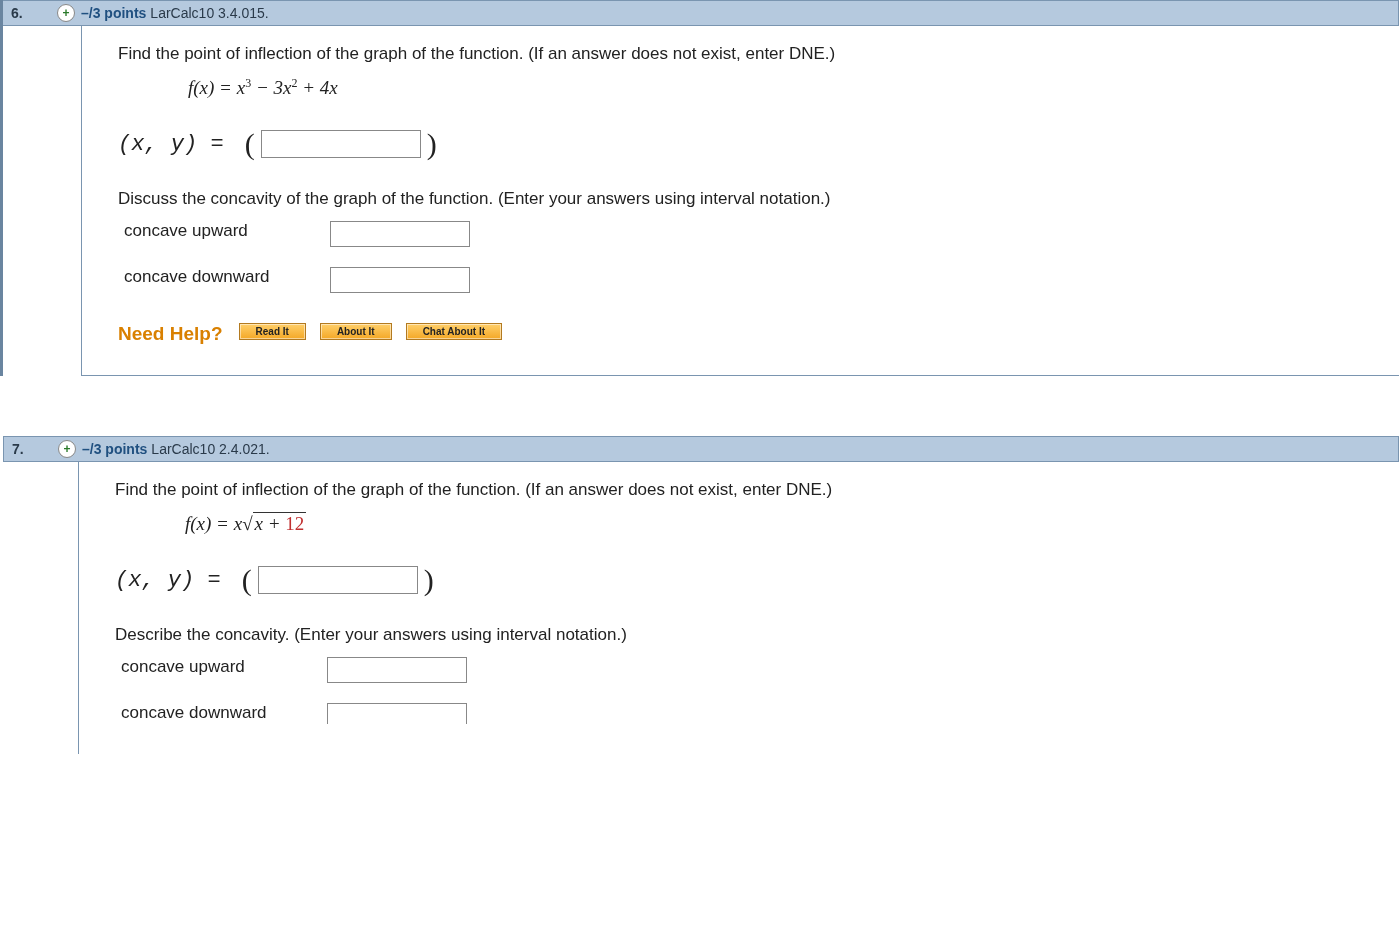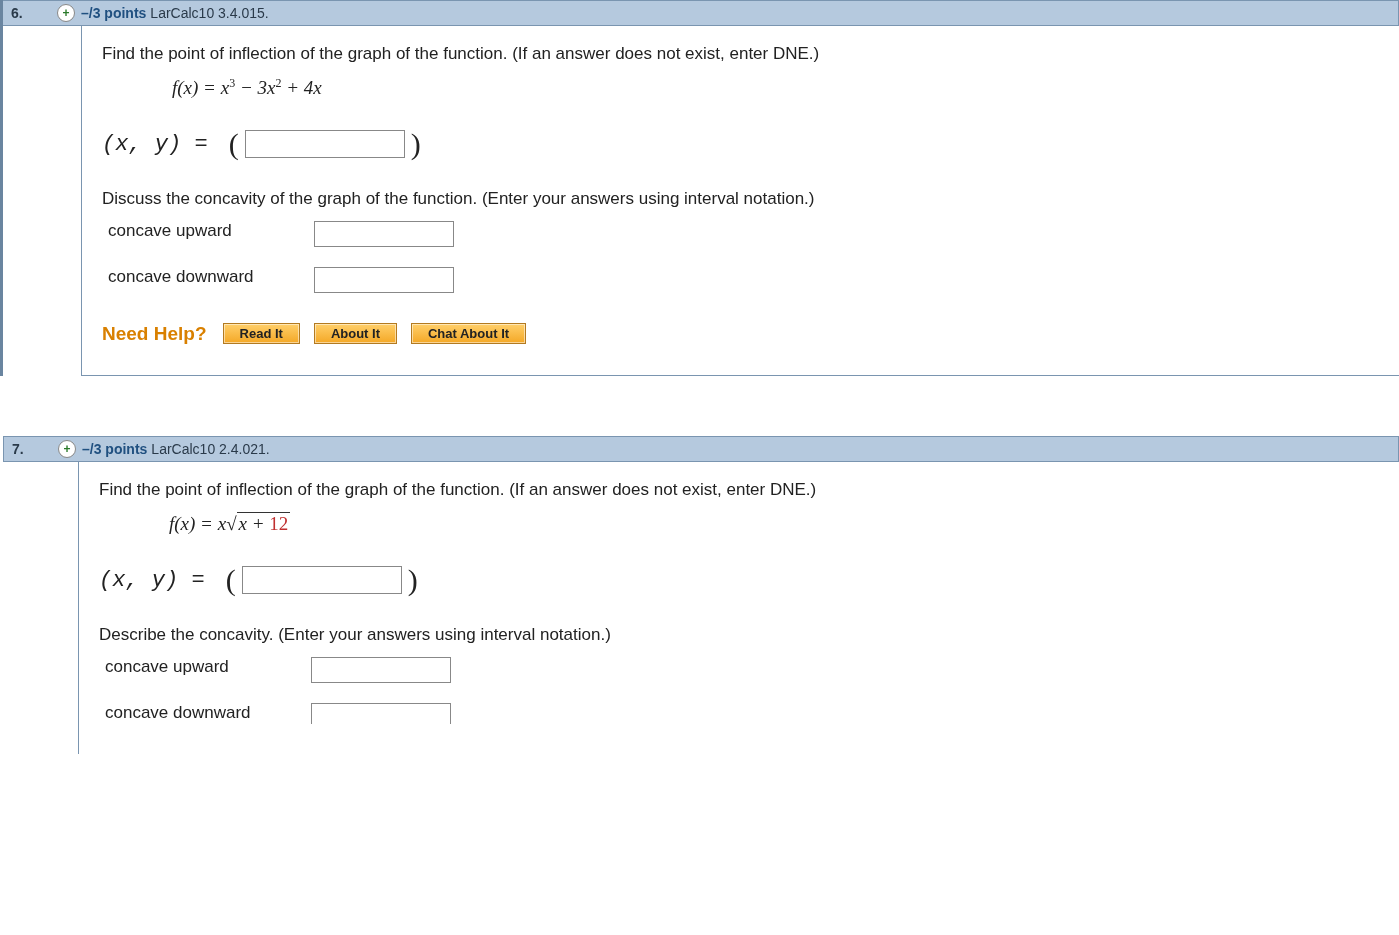--- a/index.html
+++ b/index.html
@@ -3,36 +3,36 @@
 <meta charset="utf-8">
 <style>
   body{margin:0;font-family:Arial,Helvetica,sans-serif;font-size:15px;color:#333;background:#fff}
   .qwrap{margin:0 0 60px 0}
   .qheader{background:#b5c9de;border:1px solid #7a95b0;display:flex;align-items:center;padding:3px 0 3px 8px;font-size:14px;color:#2a3a4a}
   .qheader.noleft{border-left:none}
   .qnum{font-weight:bold;width:46px}
   .expand{width:16px;height:16px;border-radius:50%;background:#fff;border:1px solid #888;display:flex;align-items:center;justify-content:center;font-weight:bold;font-size:12px;color:#2a7a2a;margin-right:6px;cursor:pointer}
   .points{color:#205080;font-weight:bold}
   .qref{color:#2a3a4a;font-weight:normal;margin-left:4px}
-  .qbody{margin-left:78px;border:1px solid #7a95b0;border-top:none;padding:18px 20px 30px 20px;font-size:17px;color:#222}
+  .qbody{margin-left:78px;border:1px solid #7a95b0;border-top:none;padding:18px 20px 30px 36px;font-size:17px;color:#222}
   .qbody.noright{border-right:none}
   .instr{margin-bottom:12px}
   .formula{font-family:'Times New Roman',serif;font-style:italic;font-size:19px;margin-left:70px;margin-bottom:28px}
   .sup{font-size:12px;vertical-align:super;font-style:normal}
   .answerline{display:flex;align-items:center;margin-bottom:28px}
   .mlabel{font-family:Liberation Mono, monospace;font-style:italic;font-size:22px;margin-right:21px}
   .paren{font-family:'Times New Roman',serif;font-size:30px}
   .textinput{border:1px solid #888;height:26px;width:150px;font-size:15px;padding:0 4px;margin:0 6px}
   .textinput.sm{width:130px;height:24px}
   .concavity{margin-top:8px}
   .row{display:flex;align-items:flex-start;margin-bottom:20px}
   .rowlabel{width:200px;padding-left:6px}
   .help{display:flex;align-items:flex-start;margin-top:30px}
   .helplabel{color:#d98000;font-weight:bold;font-size:19px;margin-right:16px}
-  .helpbtn{background:linear-gradient(#ffcf6a,#f4a826);border:1px solid #b37a20;padding:2px 16px;font-size:13px;font-weight:bold;color:#222;margin-right:14px;cursor:pointer;box-shadow:inset 0 0 0 1px rgba(255,255,255,.5)}
+  .helpbtn{background:linear-gradient(#ffcf6a,#f4a826);border:1px solid #b37a20;padding:2px 16px;font-size:10px;font-weight:bold;color:#222;margin-right:14px;cursor:pointer;box-shadow:inset 0 0 0 1px rgba(255,255,255,.5)}
   .sqrt{border-top:1.5px solid #333;padding:0 2px 0 2px;display:inline-block}
   .sqrtv{font-style:normal}
   .red{color:#c03030;font-style:normal}
   .leftbar{border-left:3px solid #6a85a0}
 </style>
 </head>
 <body>
 
 <div class="qwrap leftbar">
   <div class="qheader noleft">

